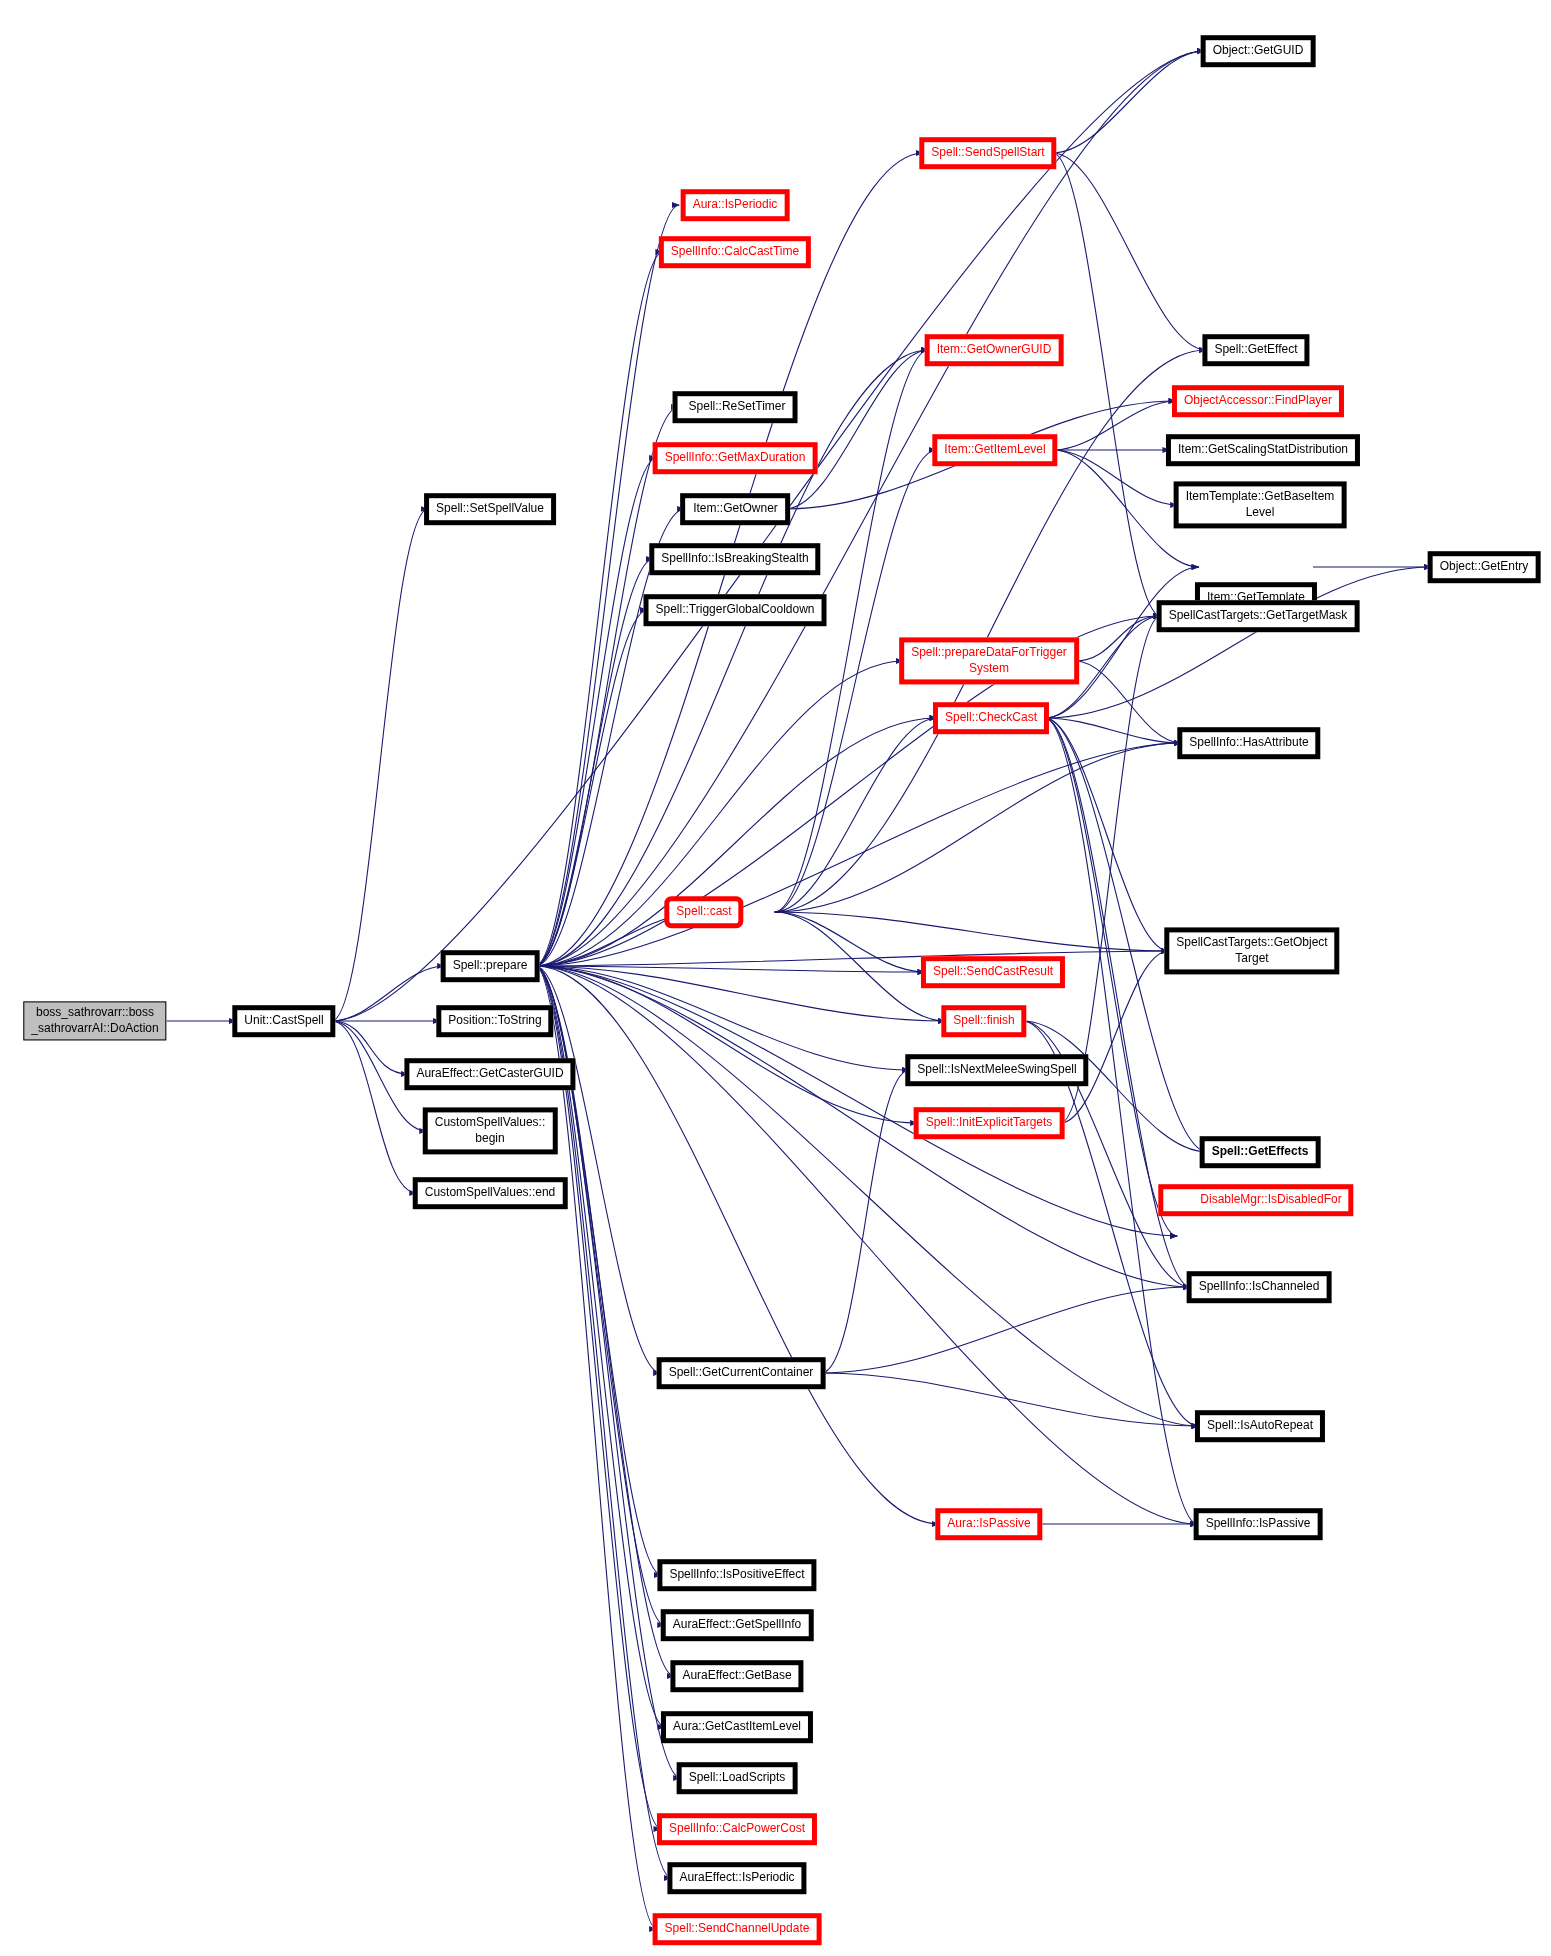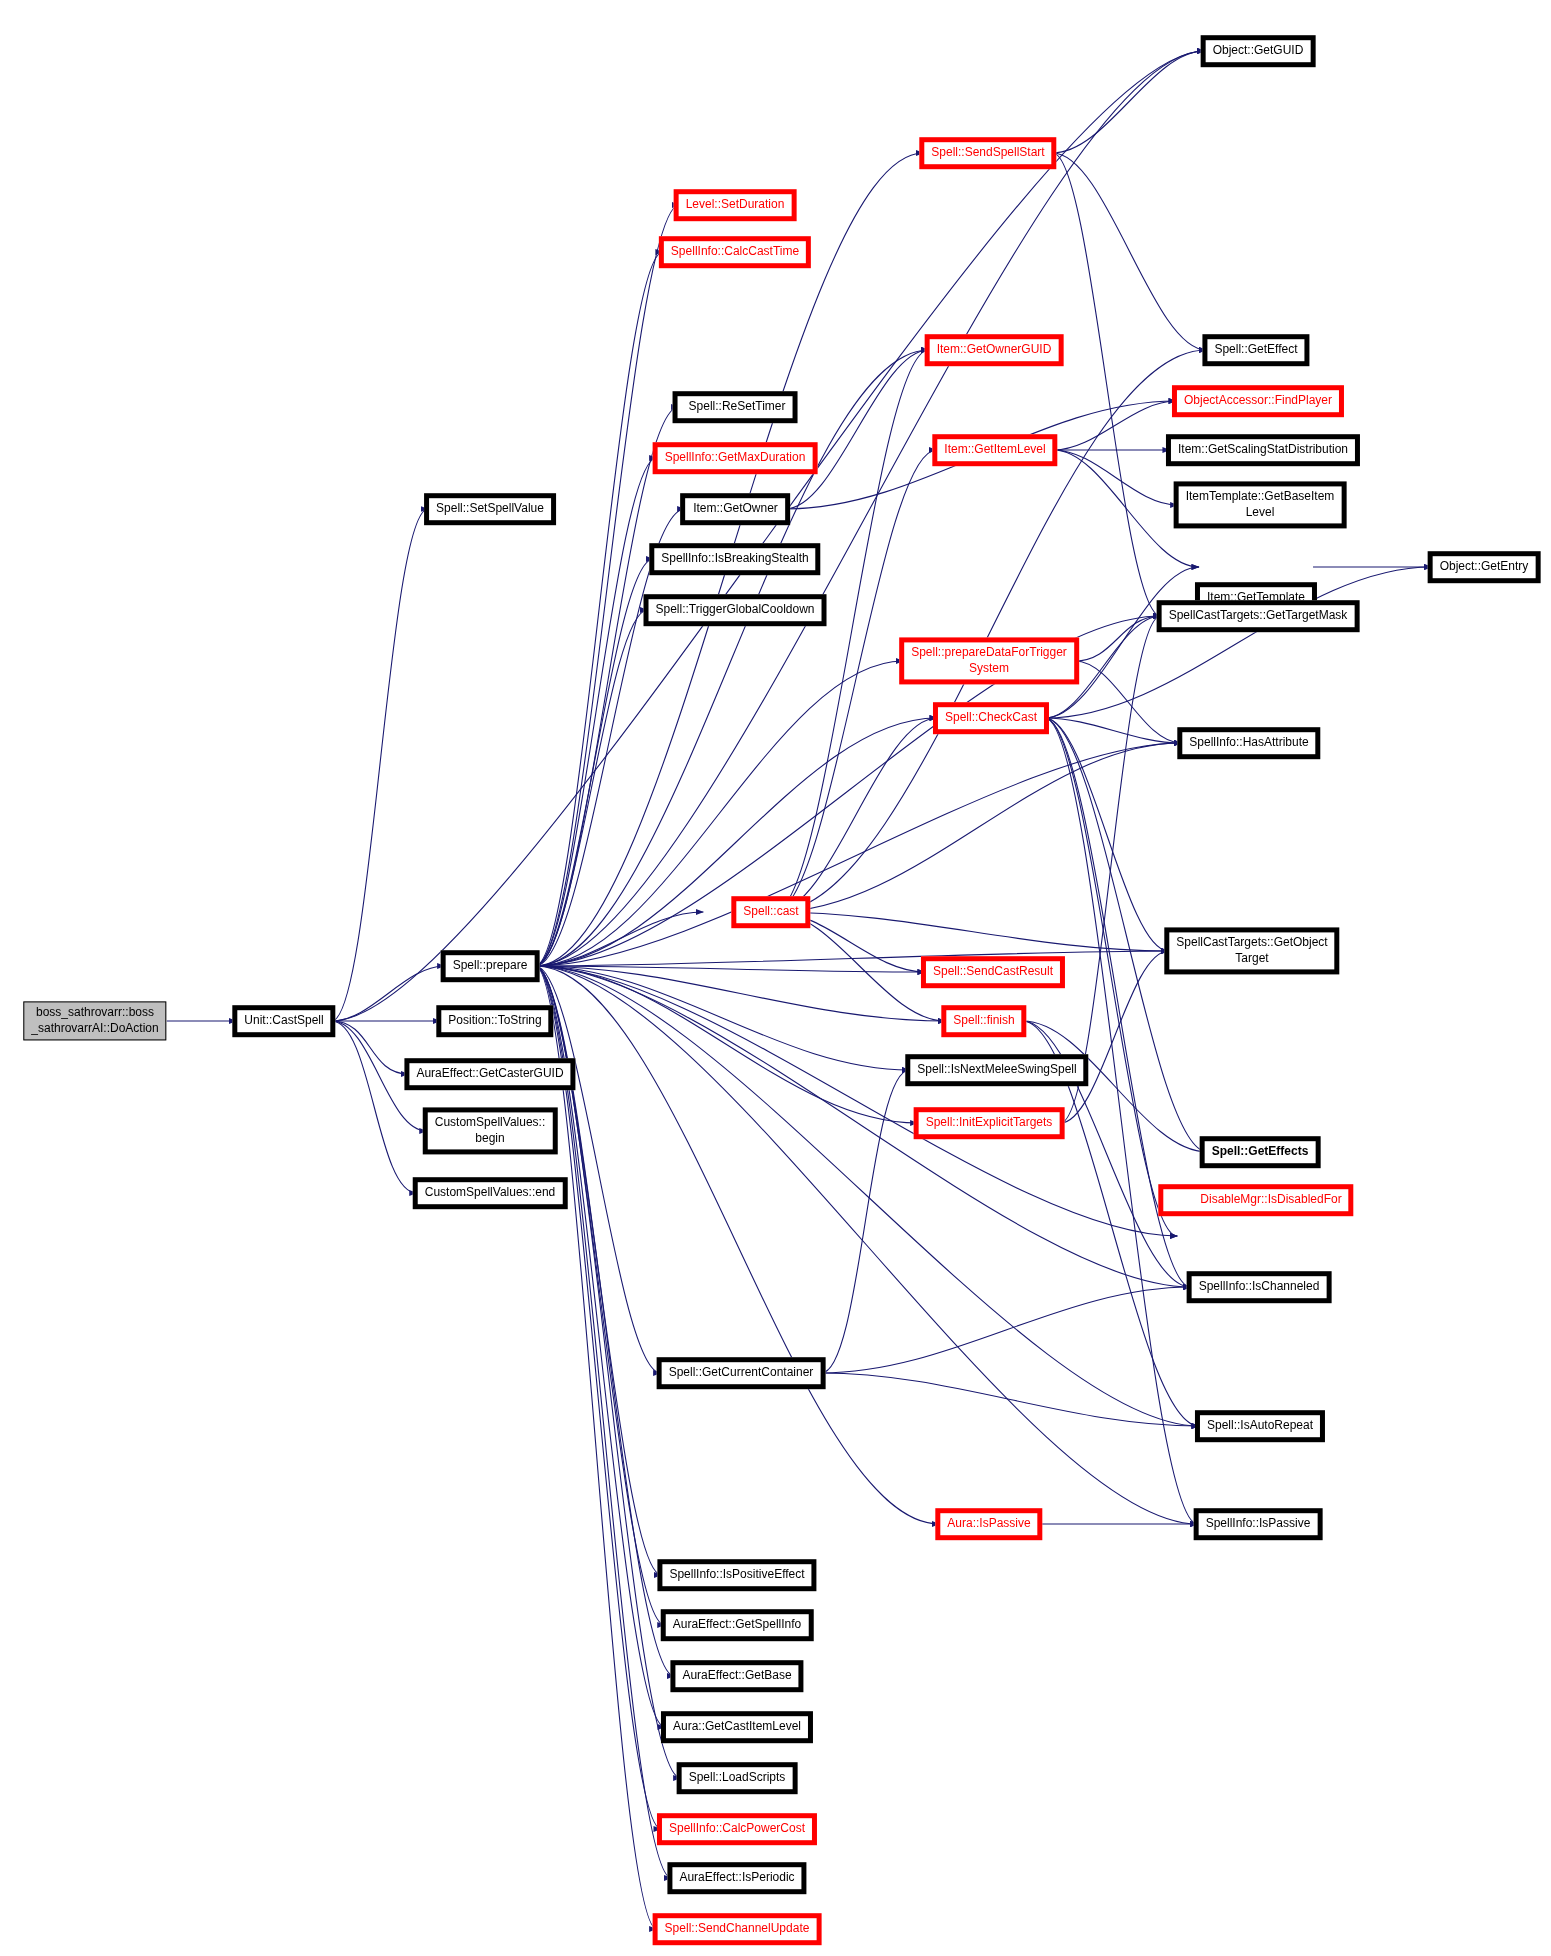--- a/index.html
+++ b/index.html
@@ -126,42 +126,42 @@
     <div class="node" style="left: 284px; top: 1021px;">Unit::CastSpell</div>
     <div class="node" style="left: 490px; top: 509px;">Spell::SetSpellValue</div>
     <div class="node" style="left: 490px; top: 966px;">Spell::prepare</div>
     <div class="node" style="left: 495px; top: 1021px;">Position::ToString</div>
     <div class="node" style="left: 490px; top: 1074px;">AuraEffect::GetCasterGUID</div>
     <div class="node" style="left: 490px; top: 1131px;">CustomSpellValues::
 begin</div>
     <div class="node" style="left: 490px; top: 1193px;">CustomSpellValues::end</div>
     <div class="node" style="left: 1258px; top: 51px;">Object::GetGUID</div>
     <div class="node red" style="left: 988px; top: 153px;">Spell::SendSpellStart</div>
-    <div class="node red" style="left: 735px; top: 205px;">Level::SetDuration</div>
+    <div class="node red" style="left: 735px; top: 205px;">Aura::IsPeriodic</div>
     <div class="node red" style="left: 735px; top: 252px;">SpellInfo::CalcCastTime</div>
     <div class="node red" style="left: 994px; top: 350px;">Item::GetOwnerGUID</div>
     <div class="node" style="left: 1256px; top: 350px;">Spell::GetEffect</div>
     <div class="node red" style="left: 1258px; top: 401px;">ObjectAccessor::FindPlayer</div>
     <div class="node" style="left: 735px; top: 407px; padding-left: 11px;">Spell::ReSetTimer</div>
     <div class="node red" style="left: 995px; top: 450px;">Item::GetItemLevel</div>
     <div class="node" style="left: 1263px; top: 450px;">Item::GetScalingStatDistribution</div>
     <div class="node red" style="left: 735px; top: 458px;">SpellInfo::GetMaxDuration</div>
     <div class="node" style="left: 1260px; top: 505px;">ItemTemplate::GetBaseItem
 Level</div>
     <div class="node" style="left: 735px; top: 509px; padding-left: 8px;">Item::GetOwner</div>
     <div class="node" style="left: 735px; top: 559px;">SpellInfo::IsBreakingStealth</div>
     <div class="node" style="left: 1256px; top: 598px;">Item::GetTemplate</div>
     <div class="node" style="left: 1484px; top: 567px;">Object::GetEntry</div>
     <div class="node" style="left: 735px; top: 610px;">Spell::TriggerGlobalCooldown</div>
     <div class="node" style="left: 1258px; top: 616px;">SpellCastTargets::GetTargetMask</div>
     <div class="node red" style="left: 989px; top: 661px;">Spell::prepareDataForTrigger
 System</div>
     <div class="node red" style="left: 991px; top: 718px;">Spell::CheckCast</div>
     <div class="node" style="left: 1249px; top: 743px;">SpellInfo::HasAttribute</div>
-    <div class="node red" style="left: 771px; top: 912px;">Spell::cast</div>
+    <div class="node red" style="left: 704px; top: 912px; border-radius: 7px;">Spell::cast</div>
     <div class="node" style="left: 1252px; top: 951px;">SpellCastTargets::GetObject
 Target</div>
     <div class="node red" style="left: 993px; top: 972px;">Spell::SendCastResult</div>
     <div class="node red" style="left: 984px; top: 1021px;">Spell::finish</div>
     <div class="node" style="left: 997px; top: 1070px;">Spell::IsNextMeleeSwingSpell</div>
     <div class="node red" style="left: 989px; top: 1123px;">Spell::InitExplicitTargets</div>
     <div class="node" style="left: 1260px; top: 1152px; font-weight: bold;">Spell::GetEffects</div>
     <div class="node red" style="left: 1256px; top: 1200px; padding-left: 37px;">DisableMgr::IsDisabledFor</div>
     <div class="node" style="left: 1259px; top: 1287px;">SpellInfo::IsChanneled</div>
     <div class="node" style="left: 741px; top: 1373px;">Spell::GetCurrentContainer</div>

